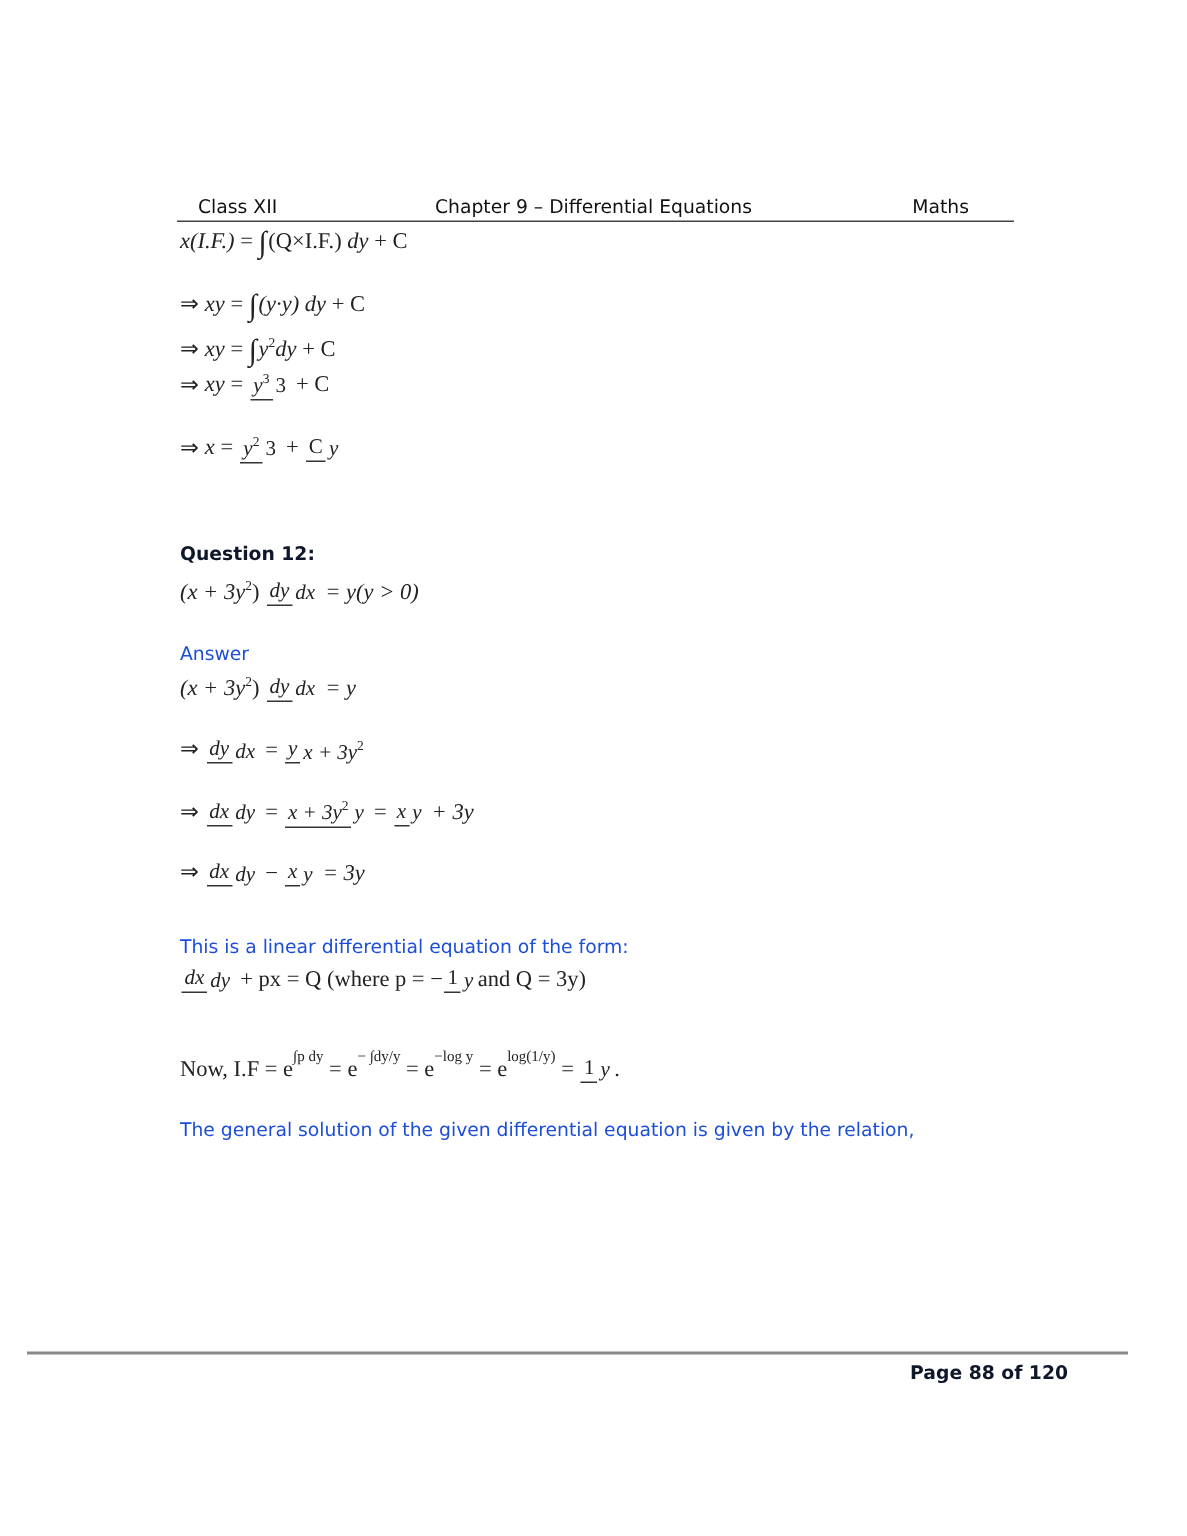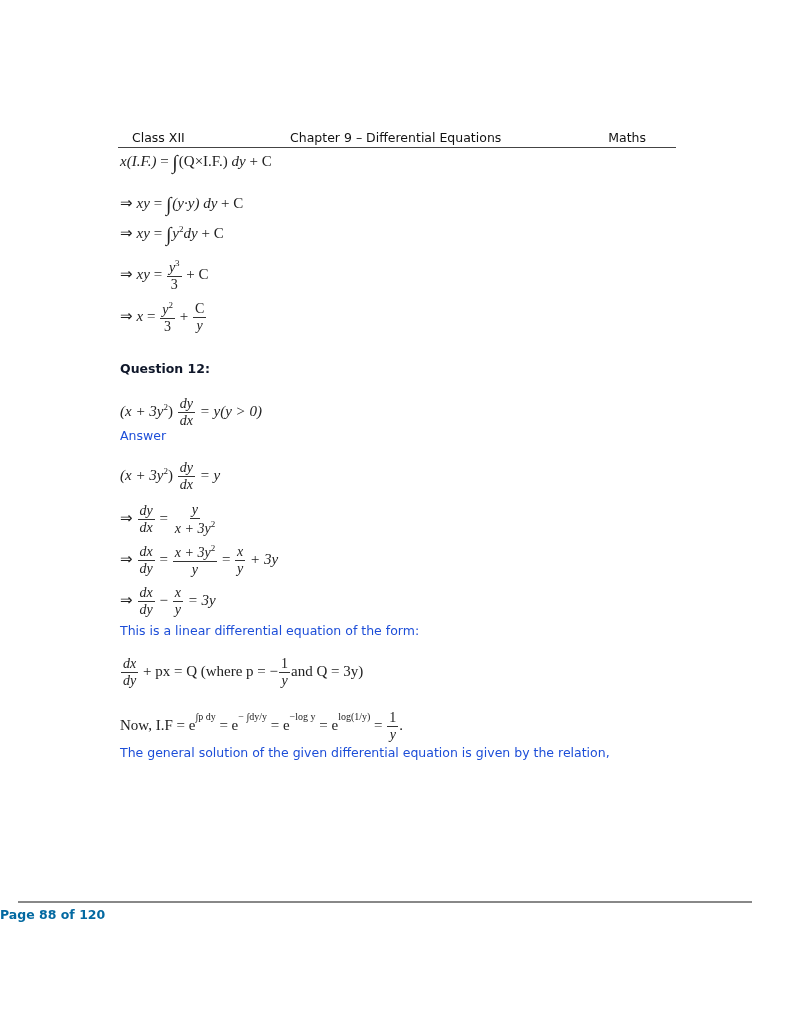--- a/index.html
+++ b/index.html
@@ -8,37 +8,37 @@
   .hdr { position: absolute; top: 129px; left: 118px; width: 558px; height: 18px;
          border-bottom: 1.5px solid #444; font-size: 12.5px; }
   .hdr span { position: absolute; top: 1px; }
   .hdr .l { left: 14px; }
   .hdr .c { left: 172px; }
   .hdr .r { right: 30px; text-align: right; }
 
   .m { position: absolute; left: 120px; font-family: "Liberation Serif", serif;
        font-size: 15px; color: #222; white-space: nowrap; line-height: 1; }
   .i { font-style: italic; }
-  .frac { display: inline-flex; flex-direction: column; align-items: center;
-          vertical-align: middle; margin: 11px 1px; }
+  .frac { display: inline-flex; align-items: center;
+          vertical-align: middle; margin: 0 1px; }
   .frac .n { padding: 0 2px 1px; border-bottom: 1px solid #333; font-size: 14px; }
   .frac .d { padding: 1px 2px 0; font-size: 14px; }
   .sup { font-size: 9px; vertical-align: 6px; }
   .supbig { font-size: 10px; vertical-align: 10px; }
   .int { font-size: 20px; vertical-align: -3px; margin-right: 1px; }
   .arr { margin-right: 4px; }
 
   .text { position: absolute; left: 120px; font-size: 12.5px; color: #1d4ed8; }
   .qlabel { position: absolute; left: 120px; top: 361px; font-size: 12.5px;
             font-weight: bold; color: #0f172a; }
 
   .footer-line { position: absolute; top: 901px; left: 18px; width: 734px; height: 0;
                  border-top: 2px solid #888; }
-  .footer { position: absolute; top: 907px; left: 0; width: 712px; text-align: left;
-            font-size: 12.5px; font-weight: bold; color: #0369a1; }
+  .footer { position: absolute; top: 907px; left: 0; width: 712px; text-align: right;
+            font-size: 12.5px; font-weight: bold; color: #0f172a; }
 </style>
 </head>
 <body>
 
 <div class="hdr">
   <span class="l">Class XII</span>
   <span class="c">Chapter 9 – Differential Equations</span>
   <span class="r">Maths</span>
 </div>
 

